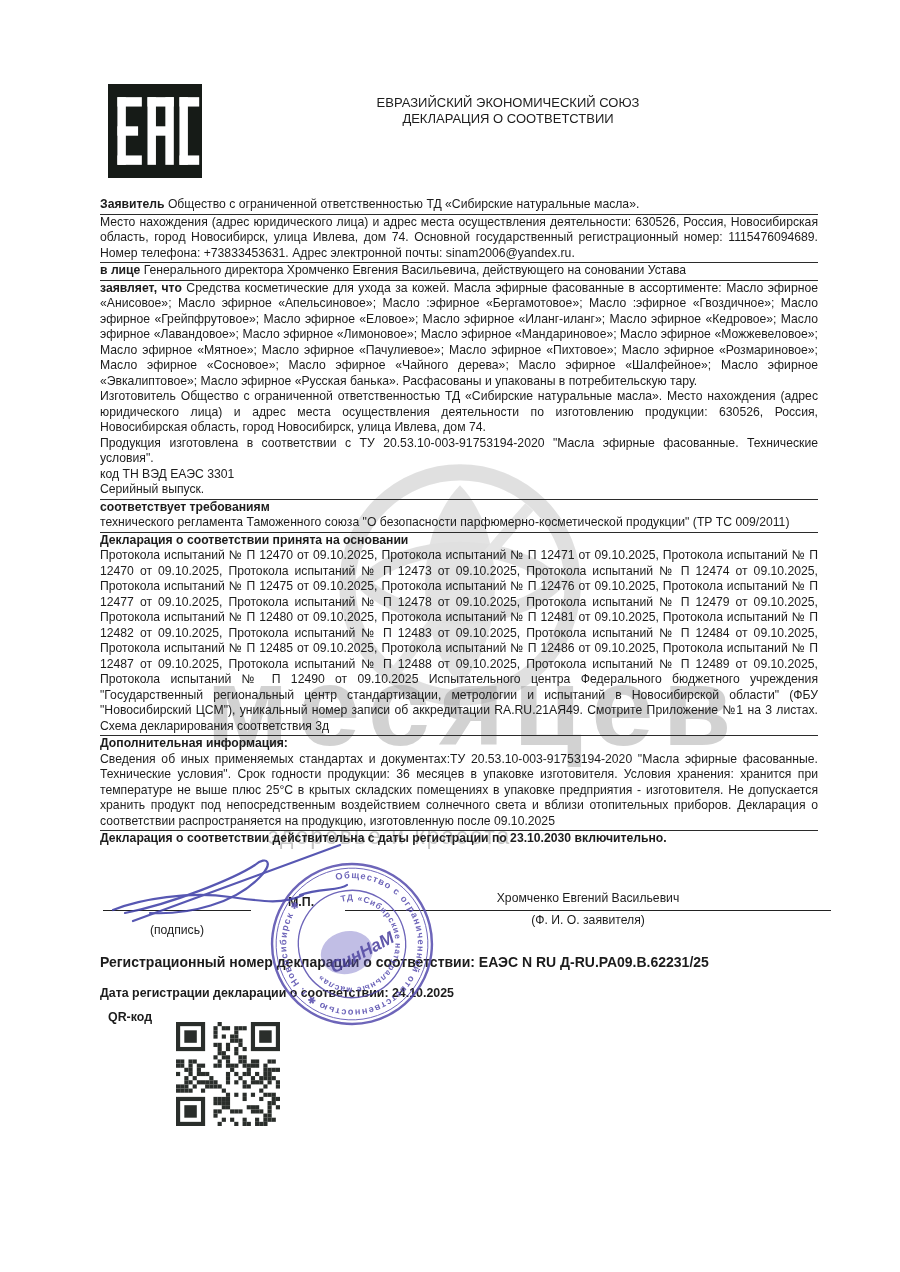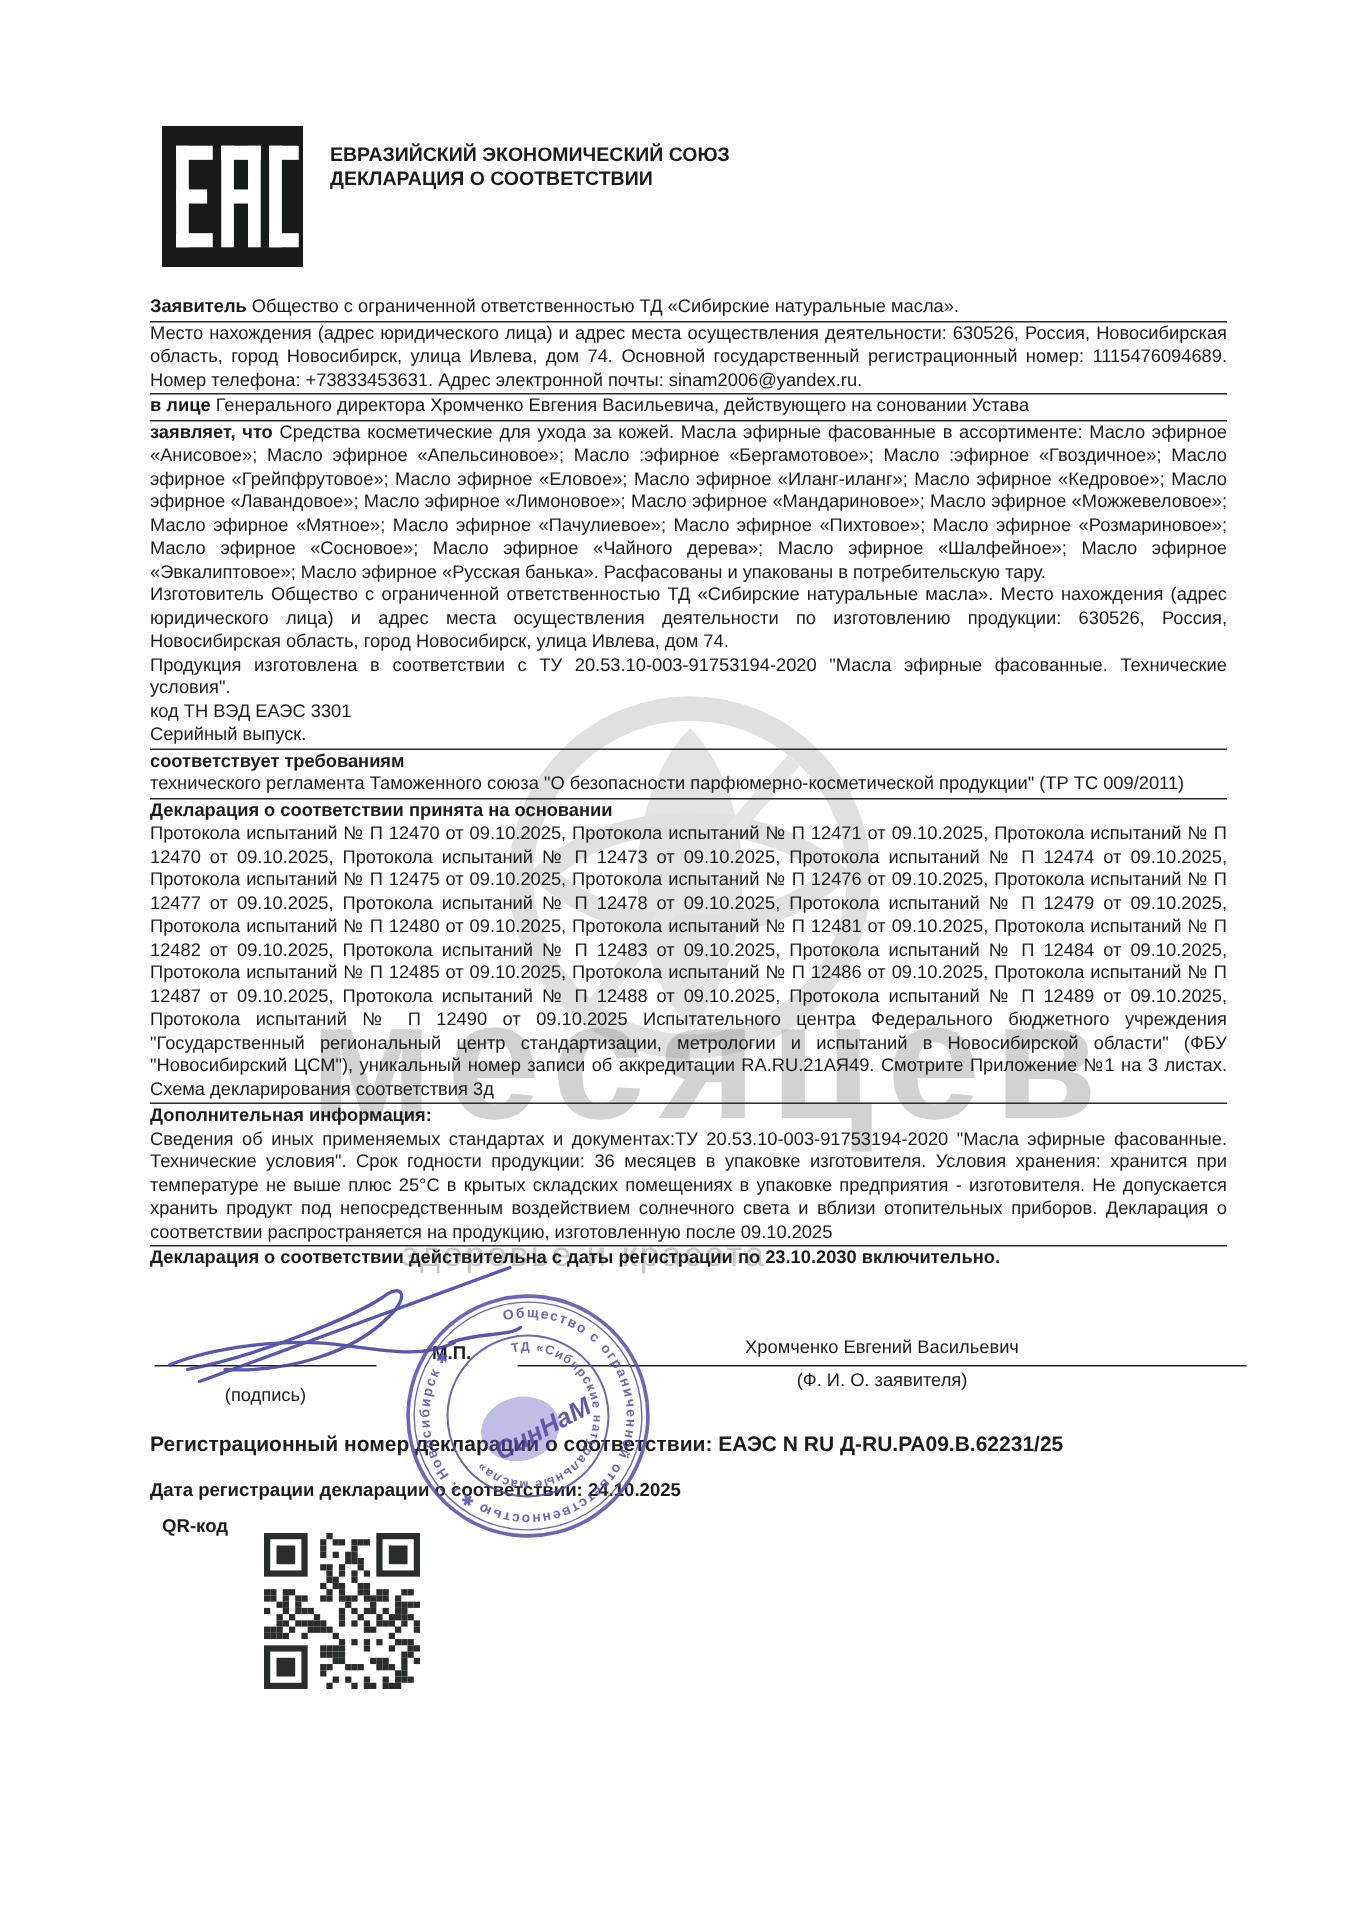--- a/index.html
+++ b/index.html
@@ -6,21 +6,21 @@
   body{width:900px;height:1272px;position:relative;font-family:"Liberation Sans",sans-serif;color:#1c1c1c;}
   .page{position:absolute;inset:0;background:#fff;overflow:hidden;}
 
   
   .wm{position:absolute;z-index:0;pointer-events:none;}
   .wm-big{left:206px;top:642px;font-size:112px;font-weight:700;letter-spacing:9px;color:rgba(148,148,148,.42);white-space:nowrap;}
   .wm-sub{left:268px;top:786px;font-size:23px;letter-spacing:2px;color:rgba(152,152,152,.55);white-space:nowrap;margin-top:37px;}
 
   
   .eac-logo{position:absolute;left:108px;top:84px;width:94px;height:94px;z-index:1;}
-  .doc-header{position:absolute;left:220px;top:95px;width:600px;text-align:left;font-weight:700;font-size:13px;line-height:16px;z-index:1;}
+  .doc-header{position:absolute;left:208px;top:95px;width:600px;text-align:center;font-weight:400;font-size:13px;line-height:16px;z-index:1;}
 
   
   .content{position:absolute;left:100px;top:197px;width:718px;font-size:12.2px;line-height:15.5px;z-index:1;}
   .content p{margin:0;text-align:justify;}
   .u{border-bottom:1.4px solid #2b2b2b;padding-bottom:1px;}
   .lead{font-weight:700;}
   .bold-line{font-weight:700;text-align:left !important;}
   .nojust{text-align:left;}
 
   

